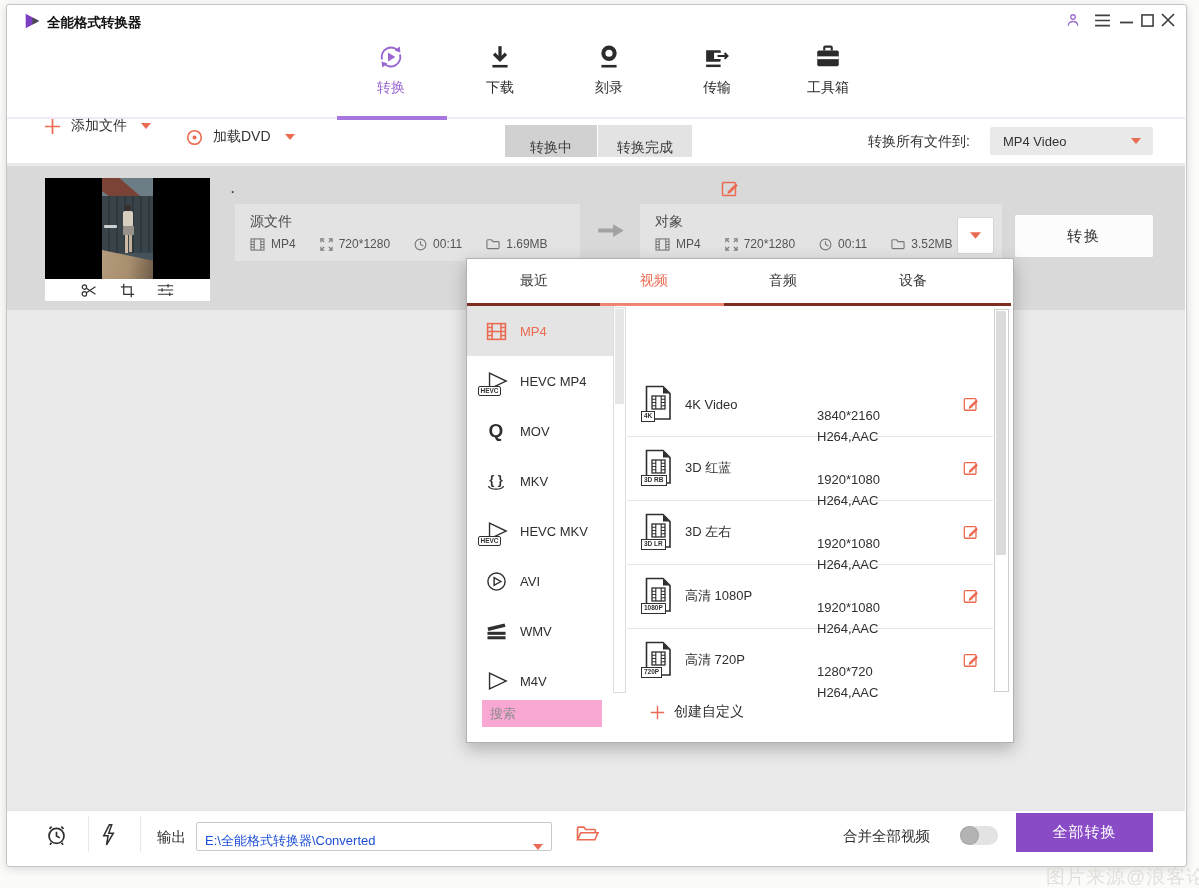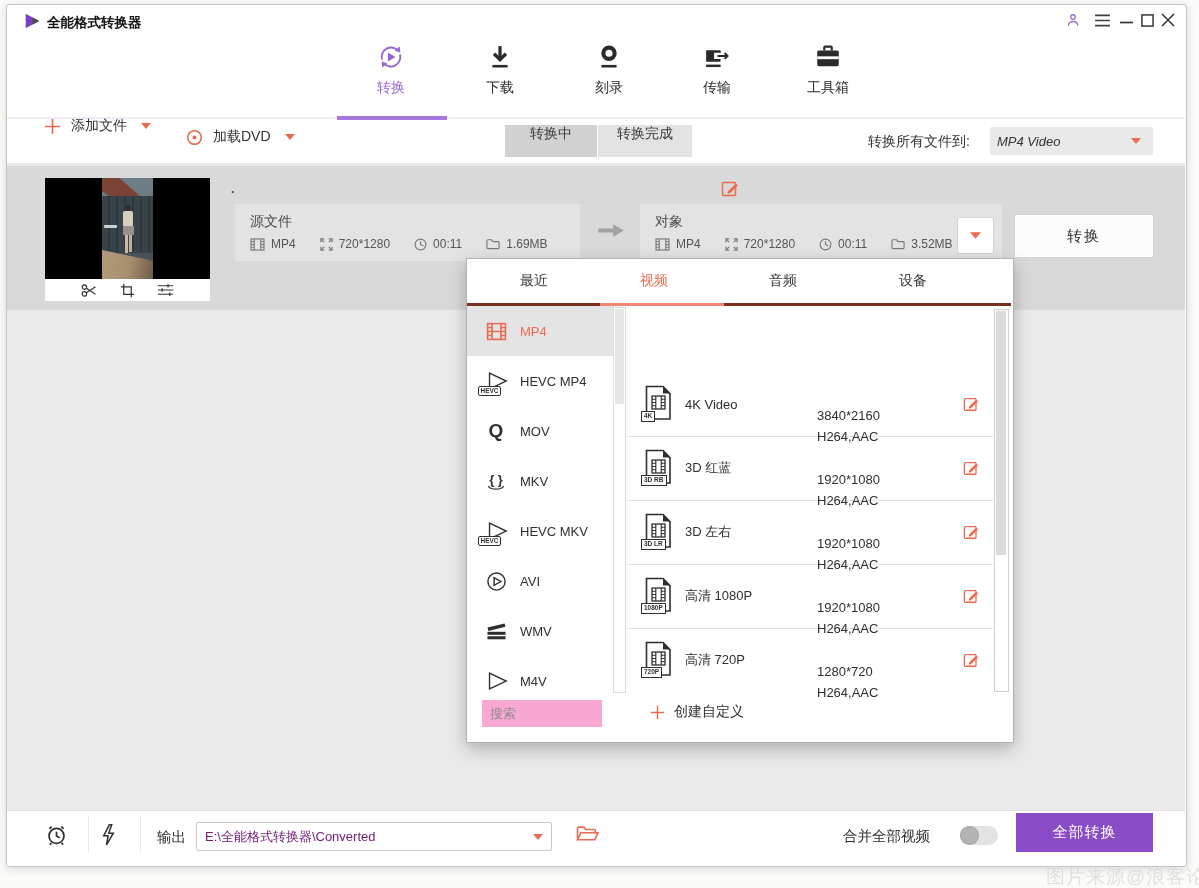--- a/index.html
+++ b/index.html
@@ -13,21 +13,21 @@
   .winctl{position:absolute;display:flex;align-items:center;justify-content:center;cursor:default;}
   
   .nav-item{position:absolute;top:42px;transform:translateX(-50%);display:flex;flex-direction:column;
             align-items:center;gap:7px;color:#2b2b2b;}
   .nav-item .nav-label{font-size:14px;}
   .nav-item.active{color:#9a66d2;}
   .nav-underline-light{position:absolute;left:7px;top:117px;width:1178px;height:2px;background:#f0e9f9;}
   .nav-underline-active{position:absolute;left:337px;top:115.5px;width:110px;height:4px;background:#a678de;}
   
   .tb-label{font-size:14px;color:#333;}
-  .queue-tab{position:absolute;top:125px;height:32px;display:flex;align-items:flex-start;justify-content:center;
+  .queue-tab{position:absolute;top:125px;height:32px;display:flex;align-items:flex-end;justify-content:center;
              font-size:14px;color:#3c3c3c;}
   .dd-box{position:absolute;background:#e9e9e9;border-radius:2px;display:flex;align-items:center;
           font-size:13px;color:#333;}
   
   .content-bg{position:absolute;left:7px;top:163px;width:1178px;height:647px;background:#eaeaea;}
   .file-row{position:absolute;left:7px;top:166px;width:1178px;height:144px;background:#d9d9d9;}
   .info-box{position:absolute;top:204px;height:57px;background:#e3e3e3;}
   .info-title{position:absolute;left:15px;top:9px;font-size:14px;color:#4a4a4a;}
   .meta-row{position:absolute;left:15px;top:33px;display:flex;gap:24px;align-items:center;}
   .meta-item{display:flex;gap:6px;align-items:center;font-size:12px;color:#555;}
@@ -62,21 +62,21 @@
   .sb-thumb{position:absolute;background:#dbdbdb;}
   .search-input{position:absolute;left:482px;top:700px;width:104px;height:27px;background:#f9a8d4;border:none;
                 outline:none;font-size:13px;color:#555;padding:0 8px;font-family:"Liberation Sans",sans-serif;}
   .search-input::placeholder{color:#8c8c8c;opacity:1;}
   .create-custom{position:absolute;left:650px;top:703px;display:flex;align-items:center;gap:9px;
                  font-size:14px;color:#2f2f2f;cursor:default;}
   
   .bottom-bar{position:absolute;left:7px;top:810px;width:1178px;height:54px;background:#fff;border-top:1px solid #e2e2e2;}
   .vdiv{position:absolute;top:816px;width:1px;height:36px;background:#e8e8e8;}
   .path-box{position:absolute;left:196px;top:822px;width:354px;height:27px;background:#fff;
-            border:1px solid #c9c9c9;border-radius:2px;display:flex;align-items:center;font-size:13px;color:#701a75;}
+            border:1px solid #c9c9c9;border-radius:2px;display:flex;align-items:flex-end;font-size:13px;color:#1d4ed8;}
   .toggle{position:absolute;left:960px;top:826px;width:38px;height:19px;background:#e3e3e3;border-radius:10px;cursor:default;}
   .toggle .knob{position:absolute;left:0;top:0;width:19px;height:19px;border-radius:50%;background:#b3b3b3;
                 box-shadow:inset 0 0 2px rgba(0,0,0,.2);}
   .btn-primary{position:absolute;left:1016px;top:813px;width:137px;height:39px;background:#8a4bc7;border-radius:0;
                display:flex;align-items:center;justify-content:center;color:#fff;font-size:15px;letter-spacing:1px;cursor:default;}
   .watermark{position:absolute;left:1046px;top:864px;font-size:19px;color:#d6d2cc;opacity:.65;
              letter-spacing:1px;white-space:nowrap;}
   
   .thumb-card{position:absolute;left:45px;top:178px;width:165px;height:123px;background:#fff;}
   .thumb-black{position:absolute;left:0;top:0;width:165px;height:101px;background:#000;overflow:hidden;}
@@ -216,21 +216,21 @@
       </svg>
   </div>
   <div class="queue-tab" style="left:505px;width:92px;background:#d1d1d1;">
     <span>转换中</span>
   </div>
   <div class="queue-tab" style="left:598px;width:94px;background:#e3e3e3;">
     <span>转换完成</span>
   </div>
   <span class="abs tb-label" style="left:868px;top:133px;">转换所有文件到:</span>
   <div class="dd-box" style="left:990px;top:127px;width:163px;height:28px;">
-    <span style="padding-left:7px;font-style:italic;">MP4 Video</span>
+    <span style="padding-left:13px;">MP4 Video</span>
     <svg width="10" height="6" viewBox="0 0 10 6" style="position:absolute;right:12px;">
         <polygon points="0,0 10,0 5,6" fill="#ea6b52"></polygon>
       </svg>
   </div>
 
   <div class="content-bg"></div>
   <div class="file-row"></div>
 
   <div class="thumb-card">
     <div class="thumb-black">

